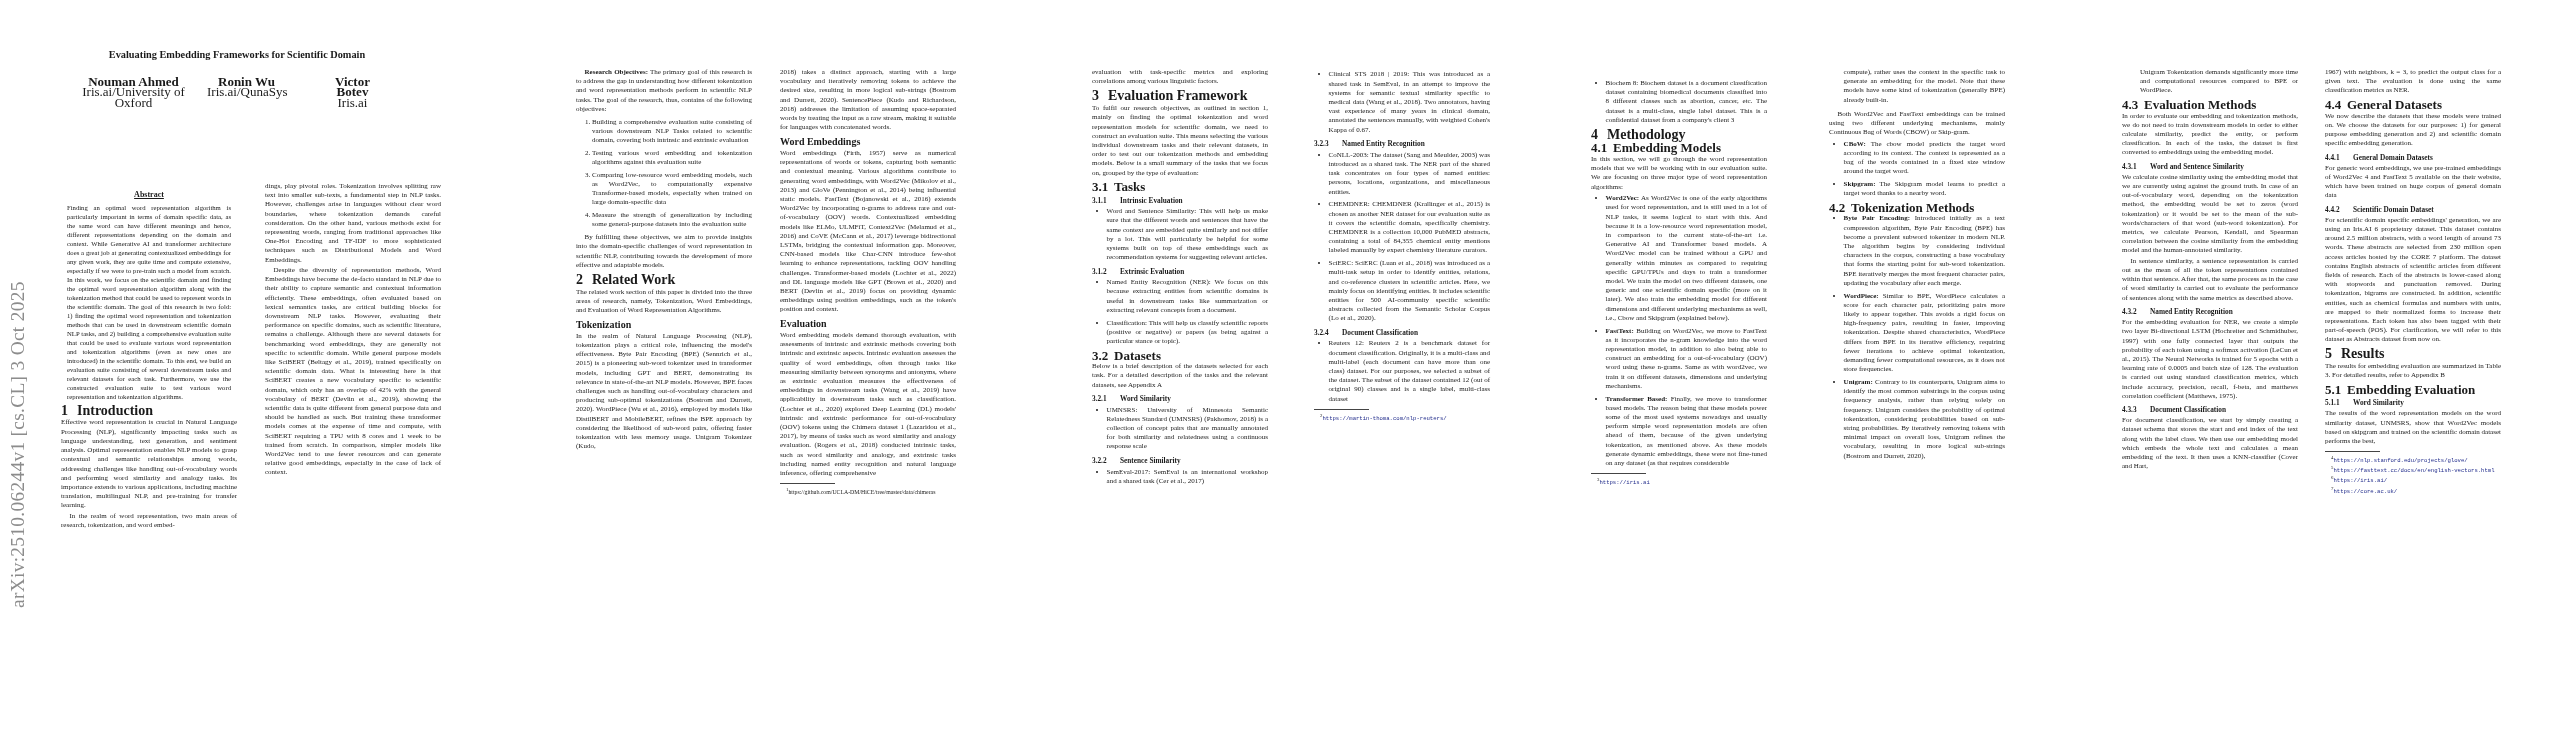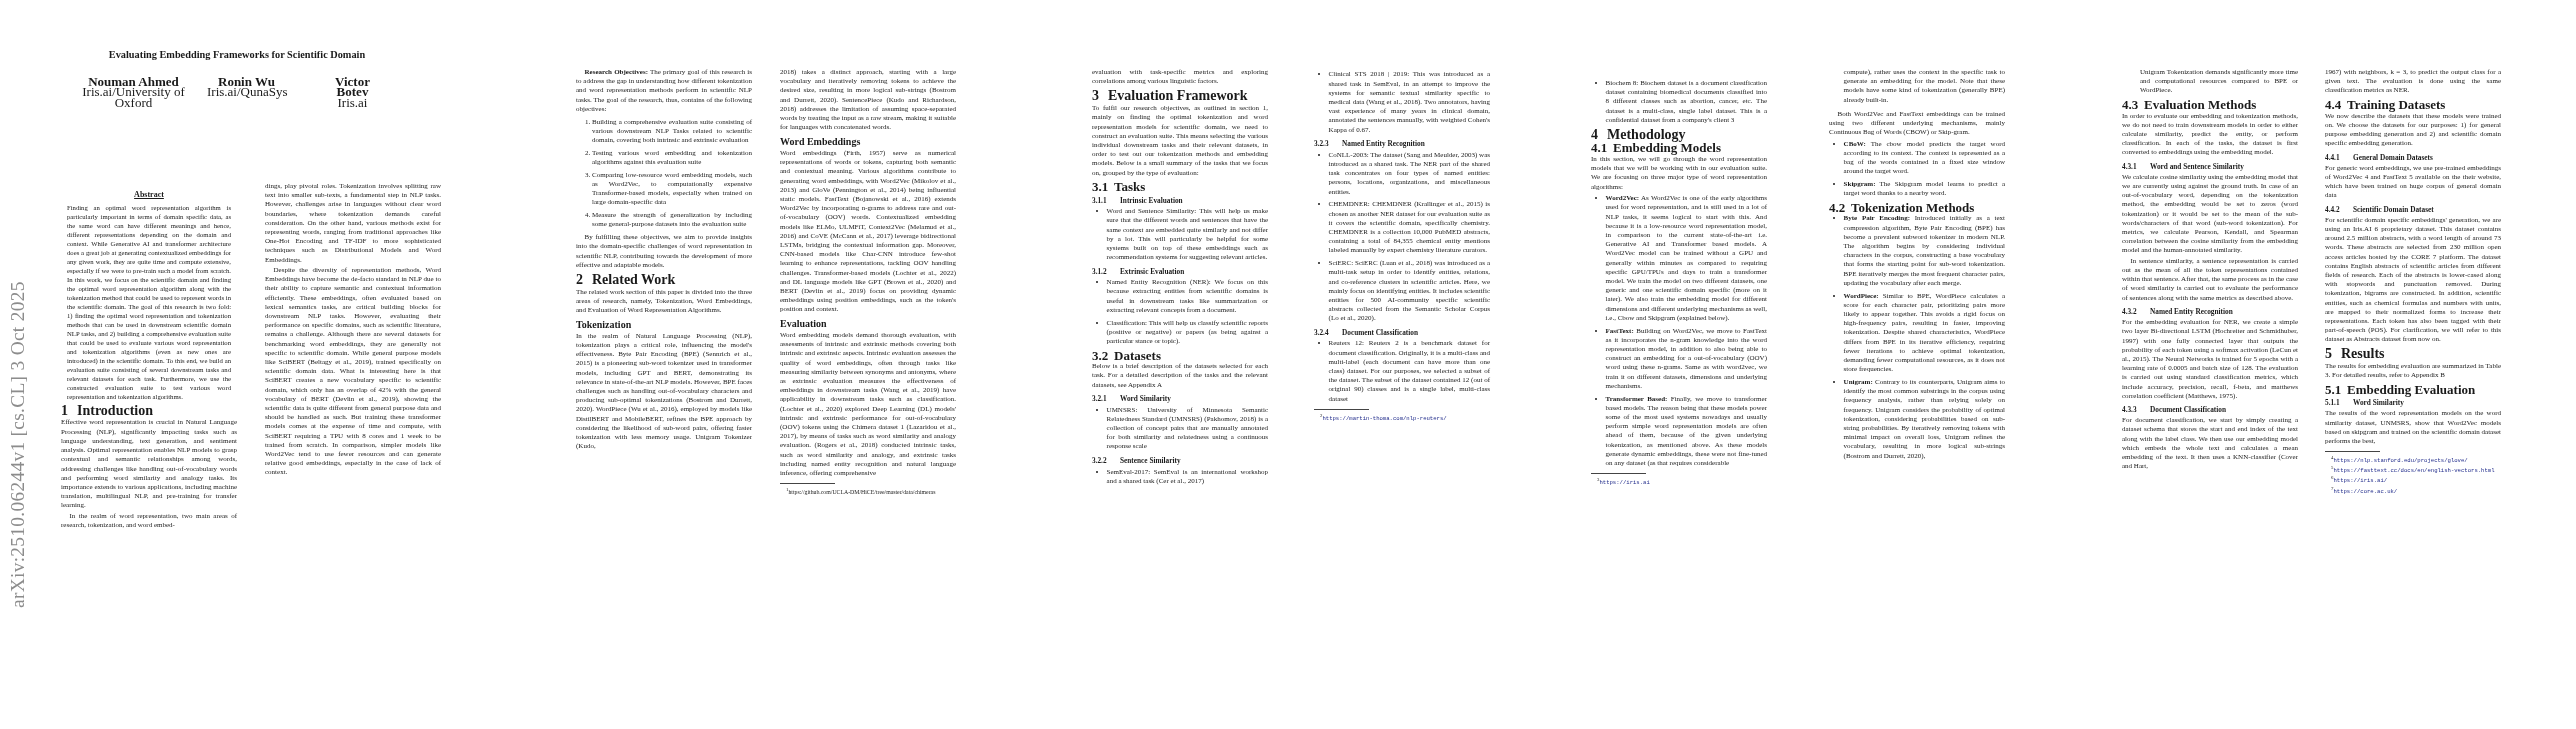--- a/index.html
+++ b/index.html
@@ -179,21 +179,21 @@
     <p class="noindent">We calculate cosine similarity using the embedding model that we are currently using against the ground truth. In case of an out-of-vocabulary word, depending on the tokenization method, the embedding would be set to zeros (word tokenization) or it would be set to the mean of the sub-words/characters of that word (sub-word tokenization). For metrics, we calculate Pearson, Kendall, and Spearman correlation between the cosine similarity from the embedding model and the human-annotated similarity.</p>
     <p>In sentence similarity, a sentence representation is carried out as the mean of all the token representations contained within that sentence. After that, the same process as in the case of word similarity is carried out to evaluate the performance of sentences along with the same metrics as described above.</p>
     <div class="h3"><span class="num">4.3.2</span><span>Named Entity Recognition</span></div>
     <p class="noindent">For the embedding evaluation for NER, we create a simple two layer Bi-directional LSTM (Hochreiter and Schmidhuber, 1997) with one fully connected layer that outputs the probability of each token using a softmax activation (LeCun et al., 2015). The Neural Networks is trained for 5 epochs with a learning rate of 0.0005 and batch size of 128. The evaluation is carried out using standard classification metrics, which include accuracy, precision, recall, f-beta, and matthews correlation coefficient (Matthews, 1975).</p>
     <div class="h3"><span class="num">4.3.3</span><span>Document Classification</span></div>
     <p class="noindent">For document classification, we start by simply creating a dataset schema that stores the start and end index of the text along with the label class. We then use our embedding model which embeds the whole text and calculates a mean embedding of the text. It then uses a KNN-classifier (Cover and Hart,</p>
   </div>
 
   <div class="col" style="left:2325px;top:68px;">
     <p class="noindent">1967) with neighbors, k = 3, to predict the output class for a given text. The evaluation is done using the same classification metrics as NER.</p>
-    <div class="h2"><span class="num">4.4</span><span>Training Datasets</span></div>
+    <div class="h2"><span class="num">4.4</span><span>General Datasets</span></div>
     <p class="noindent">We now describe the datasets that these models were trained on. We choose the datasets for our purposes: 1) for general purpose embedding generation and 2) and scientific domain specific embedding generation.</p>
     <div class="h3"><span class="num">4.4.1</span><span>General Domain Datasets</span></div>
     <p class="noindent">For generic word embeddings, we use pre-trained embeddings of Word2Vec 4 and FastText 5 available on the their website, which have been trained on huge corpus of general domain data</p>
     <div class="h3"><span class="num">4.4.2</span><span>Scientific Domain Dataset</span></div>
     <p class="noindent">For scientific domain specific embeddings' generation, we are using an Iris.AI 6 proprietary dataset. This dataset contains around 2.5 million abstracts, with a word length of around 73 words. These abstracts are selected from 230 million open access articles hosted by the CORE 7 platform. The dataset contains English abstracts of scientific articles from different fields of research. Each of the abstracts is lower-cased along with stopwords and punctuation removed. During tokenization, bigrams are constructed. In addition, scientific entities, such as chemical formulas and numbers with units, are mapped to their normalized forms to increase their representations. Each token has also been tagged with their part-of-speech (POS). For clarification, we will refer to this dataset as Abstracts dataset from now on.</p>
     <div class="h1"><span class="num">5</span><span>Results</span></div>
     <p class="noindent">The results for embedding evaluation are summarized in Table 3. For detailed results, refer to Appendix B</p>
     <div class="h2"><span class="num">5.1</span><span>Embedding Evaluation</span></div>
     <div class="h3"><span class="num">5.1.1</span><span>Word Similarity</span></div>
     <p class="noindent">The results of the word representation models on the word similarity dataset, UNMSRS, show that Word2Vec models based on skipgram and trained on the scientific domain dataset performs the best,</p>

